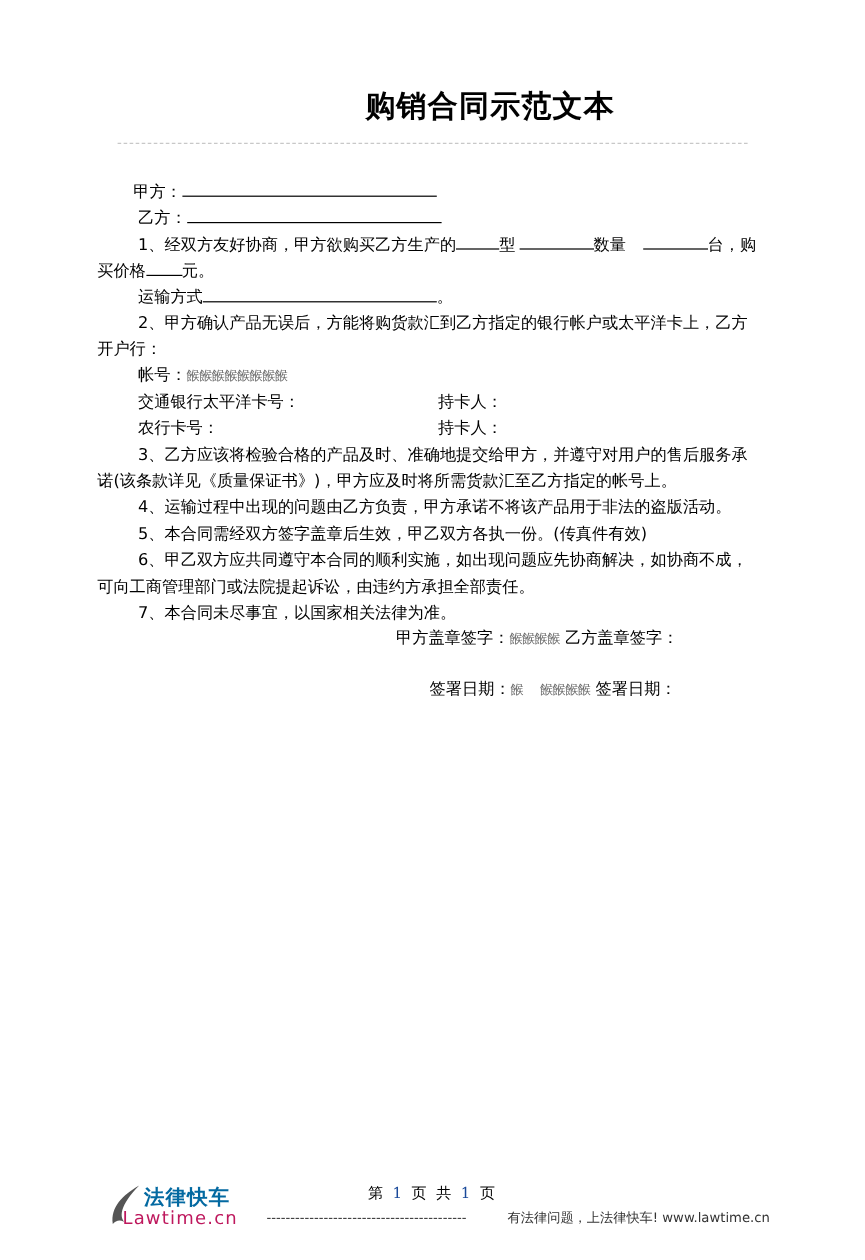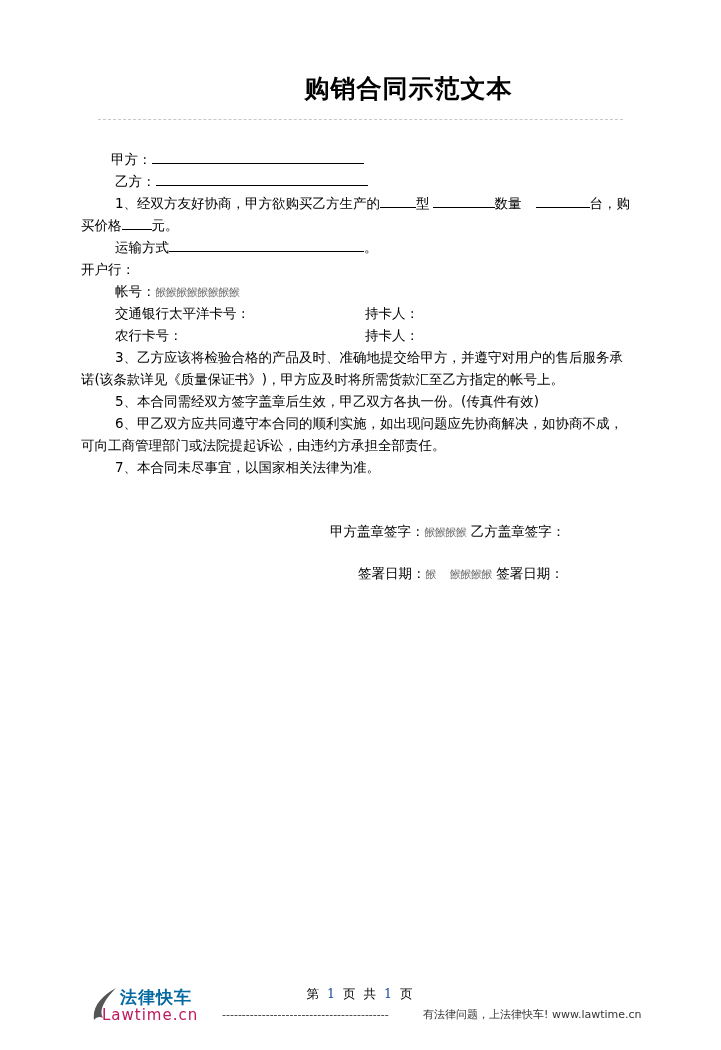--- a/index.html
+++ b/index.html
@@ -63,32 +63,34 @@
   </div>
   <div class="line indent2">
     <span>1、经双方友好协商，甲方欲购买乙方生产的</span><span class="blank" style="width:36px"></span><span>型</span><span class="blank" style="width:62px;margin-left:3px"></span><span>数量</span><span class="blank" style="width:54px;margin-left:14px"></span><span>台，购</span>
   </div>
   <div class="line" style="margin-left:-6px">
     <span>买价格</span><span class="blank" style="width:30px"></span><span>元。</span>
   </div>
   <div class="line indent2">
     <span>运输方式</span><span class="blank" style="width:195px"></span><span>。</span>
   </div>
+  <div class="line indent2">2、甲方确认产品无误后，方能将购货款汇到乙方指定的银行帐户或太平洋卡上，乙方</div>
   <div class="line" style="margin-left:-6px">开户行：</div>
   <div class="line indent2">
     <span>帐号：</span><span class="garble">餱餱餱餱餱餱餱餱</span>
   </div>
   <div class="line indent2" style="position:relative">
     <span>交通银行太平洋卡号：</span><span class="col2">持卡人：</span>
   </div>
   <div class="line indent2" style="position:relative">
     <span>农行卡号：</span><span class="col2">持卡人：</span>
   </div>
   <div class="line indent2">3、乙方应该将检验合格的产品及时、准确地提交给甲方，并遵守对用户的售后服务承</div>
   <div class="line" style="margin-left:-6px">诺(该条款详见《质量保证书》)，甲方应及时将所需货款汇至乙方指定的帐号上。</div>
+  <div class="line indent2">4、运输过程中出现的问题由乙方负责，甲方承诺不将该产品用于非法的盗版活动。</div>
   <div class="line indent2">5、本合同需经双方签字盖章后生效，甲乙双方各执一份。(传真件有效)</div>
   <div class="line indent2">6、甲乙双方应共同遵守本合同的顺利实施，如出现问题应先协商解决，如协商不成，</div>
   <div class="line" style="margin-left:-6px">可向工商管理部门或法院提起诉讼，由违约方承担全部责任。</div>
   <div class="line indent2">7、本合同未尽事宜，以国家相关法律为准。</div>
 </div>
 
 <div class="sig" style="left:330px; top:523px;">
   <span>甲方盖章签字：</span><span class="garble">餱餱餱餱</span>&nbsp;<span>乙方盖章签字：</span>
 </div>
 <div class="sig" style="left:358px; top:565px;">

